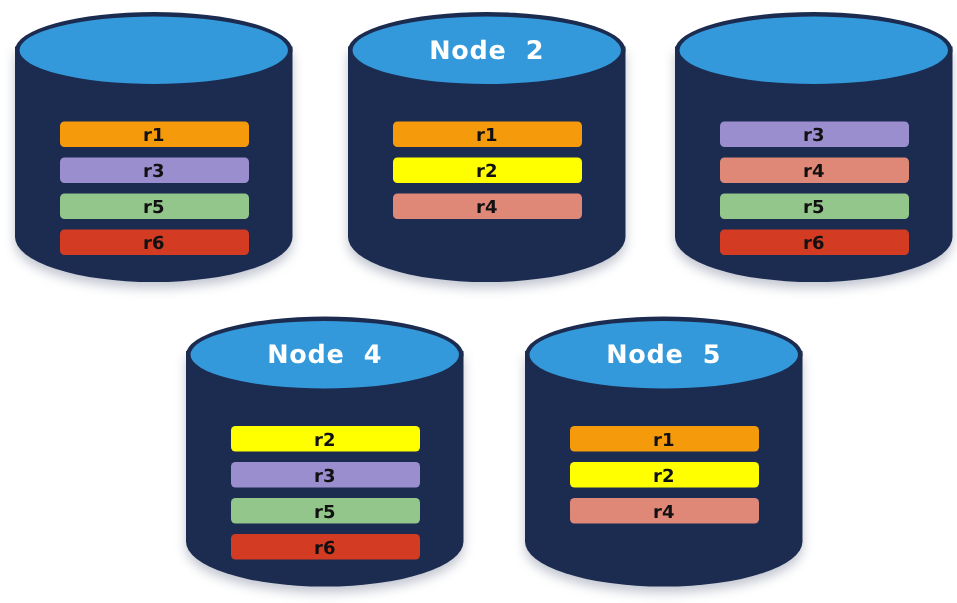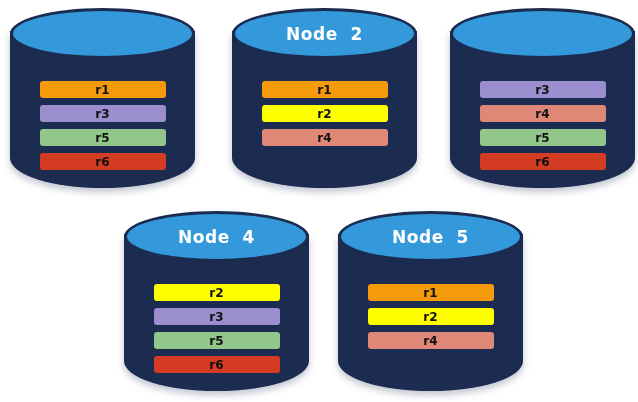--- a/index.html
+++ b/index.html
@@ -139,21 +139,21 @@
       <div class="node-body" style="background: rgb(28, 44, 81);"></div>
       <div class="node-top" style="background: rgb(51, 153, 219); border-color: rgb(28, 44, 81);"></div>
       <div class="node-label" style="color: rgb(255, 255, 255);">Node  4</div>
       <div class="node-records">
         <div class="record-bar" style="background: rgb(255, 255, 0);">r2</div>
         <div class="record-bar" style="background: rgb(155, 142, 207);">r3</div>
         <div class="record-bar" style="background: rgb(146, 198, 138);">r5</div>
         <div class="record-bar" style="background: rgb(211, 59, 34);">r6</div>
       </div>
     </div>
-    <div class="node" style="left: 338px; top: 211px;">
+    <div class="node" style="left: 350px; top: 211px;">
       <div class="node-body" style="background: rgb(28, 44, 81);"></div>
       <div class="node-top" style="background: rgb(51, 153, 219); border-color: rgb(28, 44, 81);"></div>
       <div class="node-label" style="color: rgb(255, 255, 255);">Node  5</div>
       <div class="node-records">
         <div class="record-bar" style="background: rgb(245, 155, 11);">r1</div>
         <div class="record-bar" style="background: rgb(255, 255, 0);">r2</div>
         <div class="record-bar" style="background: rgb(224, 136, 120);">r4</div>
       </div>
     </div>
   </div>

